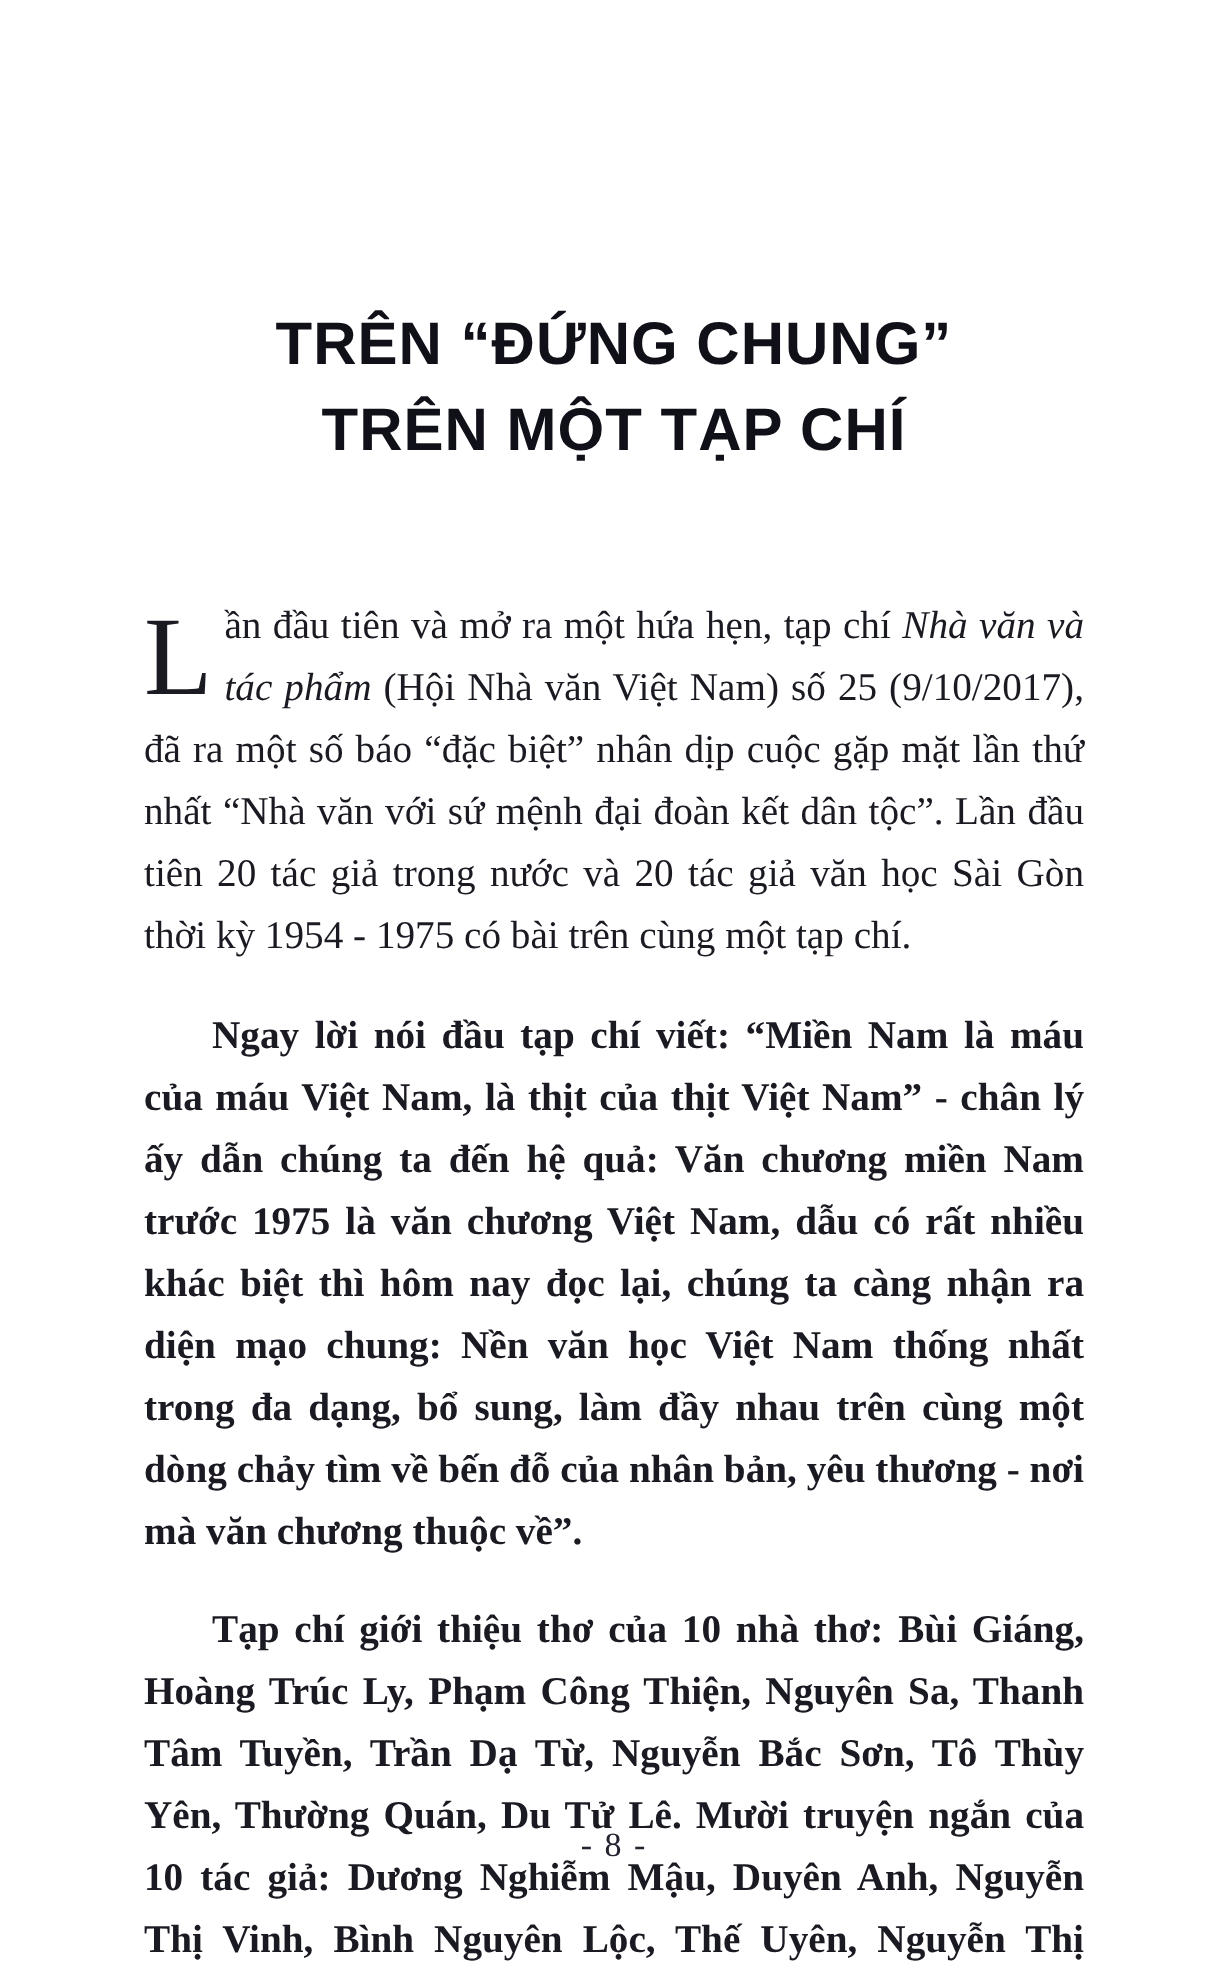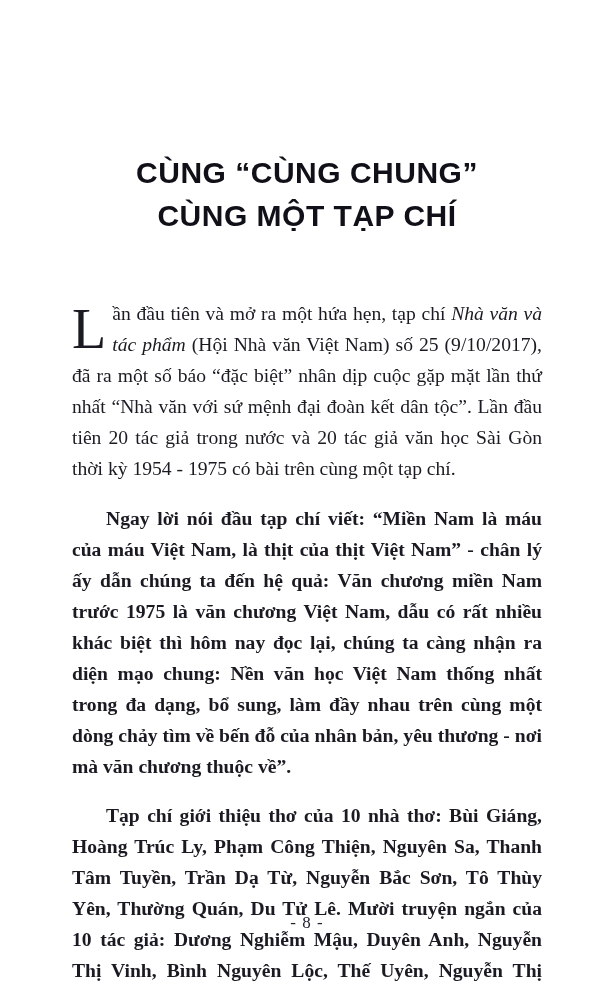--- a/index.html
+++ b/index.html
@@ -74,22 +74,22 @@
     color: #232330;
     letter-spacing: 1px;
   }
 </style>
 </head>
 <body>
 
 <div class="page">
 
   <div class="title-block">
-    <div class="title-line">CÙNG “CÙNG CHUNG”</div>
-    <div class="title-line">CÙNG MỘT TẠP CHÍ</div>
+    <div class="title-line">TRÊN “ĐỨNG CHUNG”</div>
+    <div class="title-line">TRÊN MỘT TẠP CHÍ</div>
   </div>
 
   <div class="body-block">
     <p class="para first">
       <span class="dropcap">L</span><span>ần đầu tiên và mở ra một hứa hẹn, tạp chí </span><span class="ital">Nhà văn và tác phẩm</span><span> (Hội Nhà văn Việt Nam) số 25 (9/10/2017), đã ra một số báo “đặc biệt” nhân dịp cuộc gặp mặt lần thứ nhất “Nhà văn với sứ mệnh đại đoàn kết dân tộc”. Lần đầu tiên 20 tác giả trong nước và 20 tác giả văn học Sài Gòn thời kỳ 1954 - 1975 có bài trên cùng một tạp chí.</span>
     </p>
     <p class="para indent"><span>Ngay lời nói đầu tạp chí viết: “Miền Nam là máu của máu Việt Nam, là thịt của thịt Việt Nam” - chân lý ấy dẫn chúng ta đến hệ quả: Văn chương miền Nam trước 1975 là văn chương Việt Nam, dẫu có rất nhiều khác biệt thì hôm nay đọc lại, chúng ta càng nhận ra diện mạo chung: Nền văn học Việt Nam thống nhất trong đa dạng, bổ sung, làm đầy nhau trên cùng một dòng chảy tìm về bến đỗ của nhân bản, yêu thương - nơi mà văn chương thuộc về”.</span></p>
     <p class="para indent"><span>Tạp chí giới thiệu thơ của 10 nhà thơ: Bùi Giáng, Hoàng Trúc Ly, Phạm Công Thiện, Nguyên Sa, Thanh Tâm Tuyền, Trần Dạ Từ, Nguyễn Bắc Sơn, Tô Thùy Yên, Thường Quán, Du Tử Lê. Mười truyện ngắn của 10 tác giả: Dương Nghiễm Mậu, Duyên Anh, Nguyễn Thị Vinh, Bình Nguyên Lộc, Thế Uyên, Nguyễn Thị Hoàng, Trần Thị Ngh., Cung Tích Biền, Nguyễn Thị Thụy Vũ, Mặc Đỗ. Tiểu luận phê bình của Huỳnh Phan Anh, Phạm Việt Tuyền.</span></p>
   </div>
 

